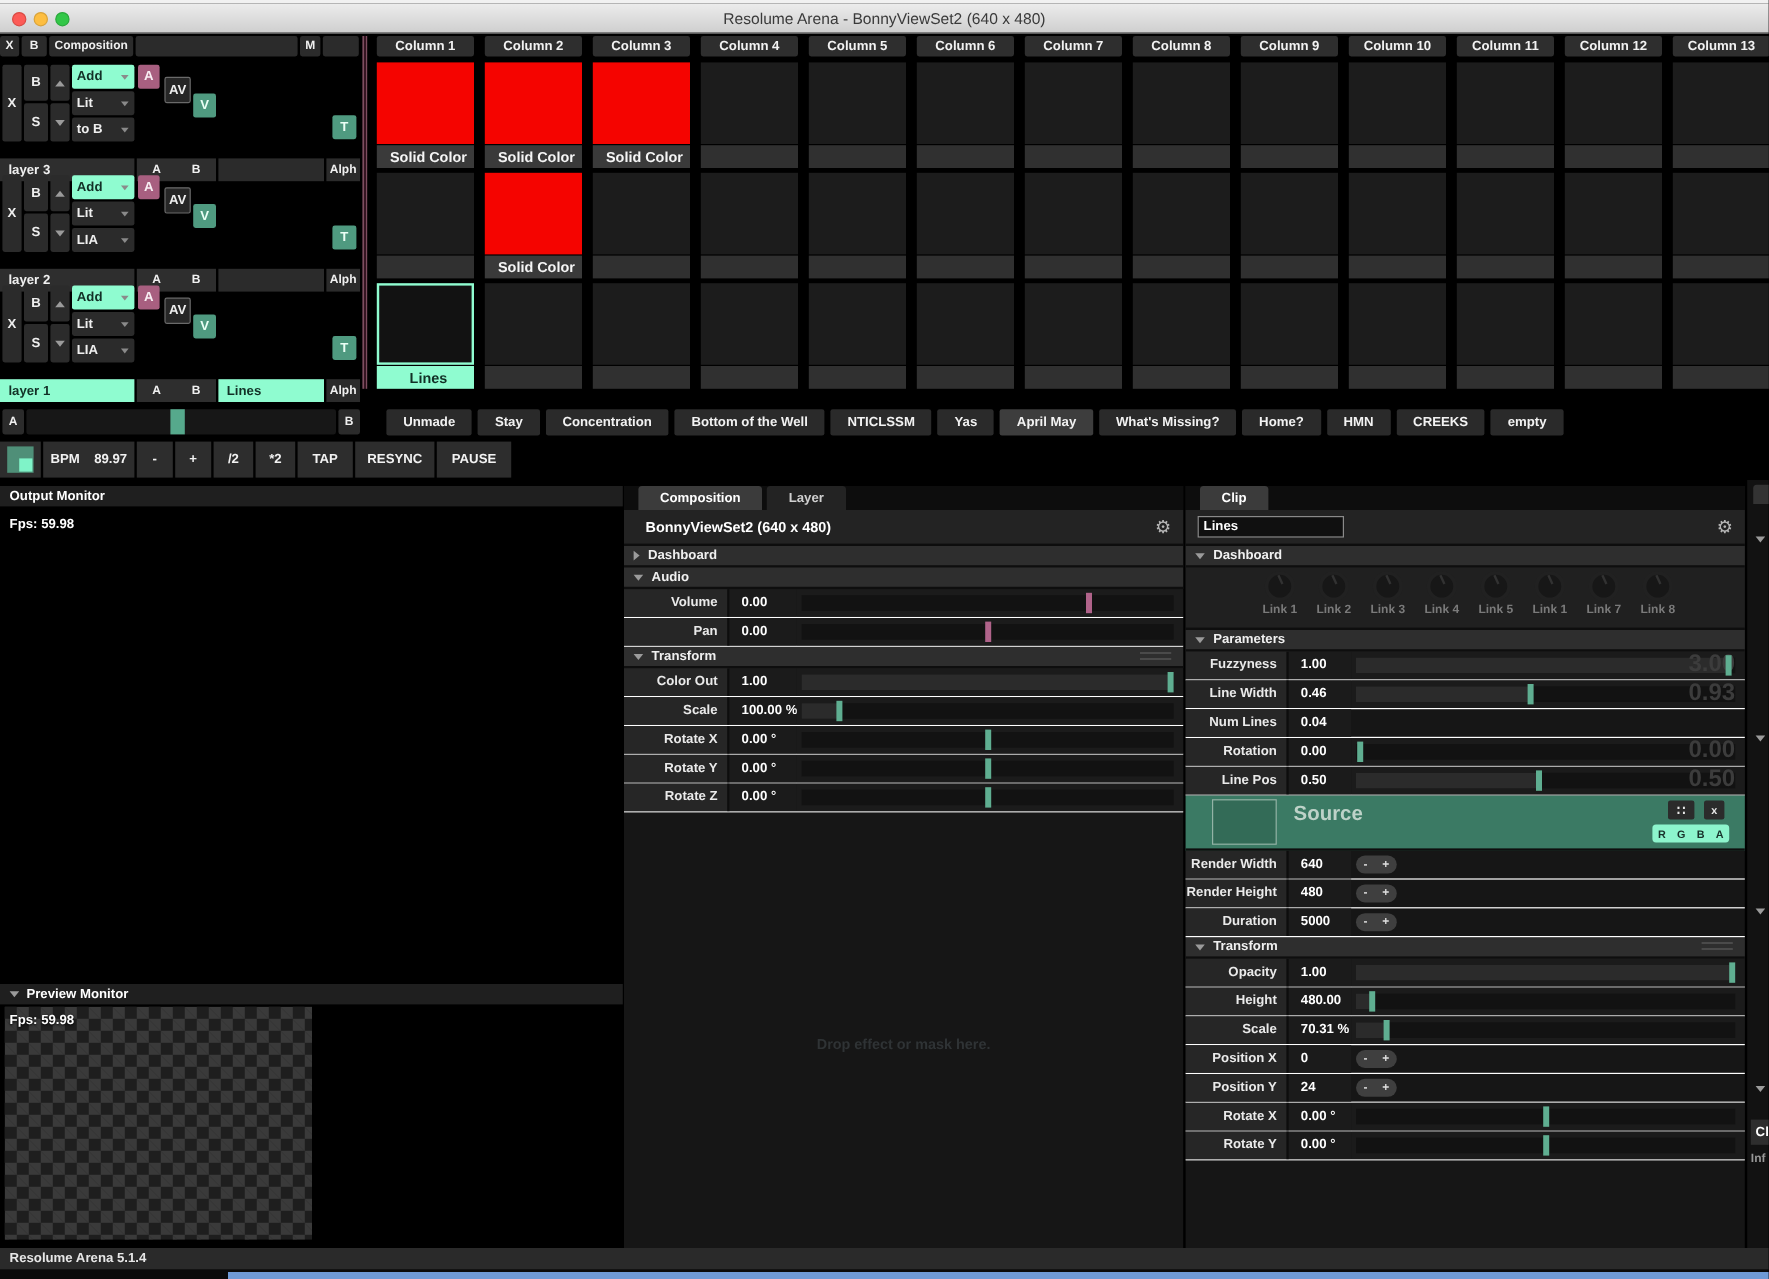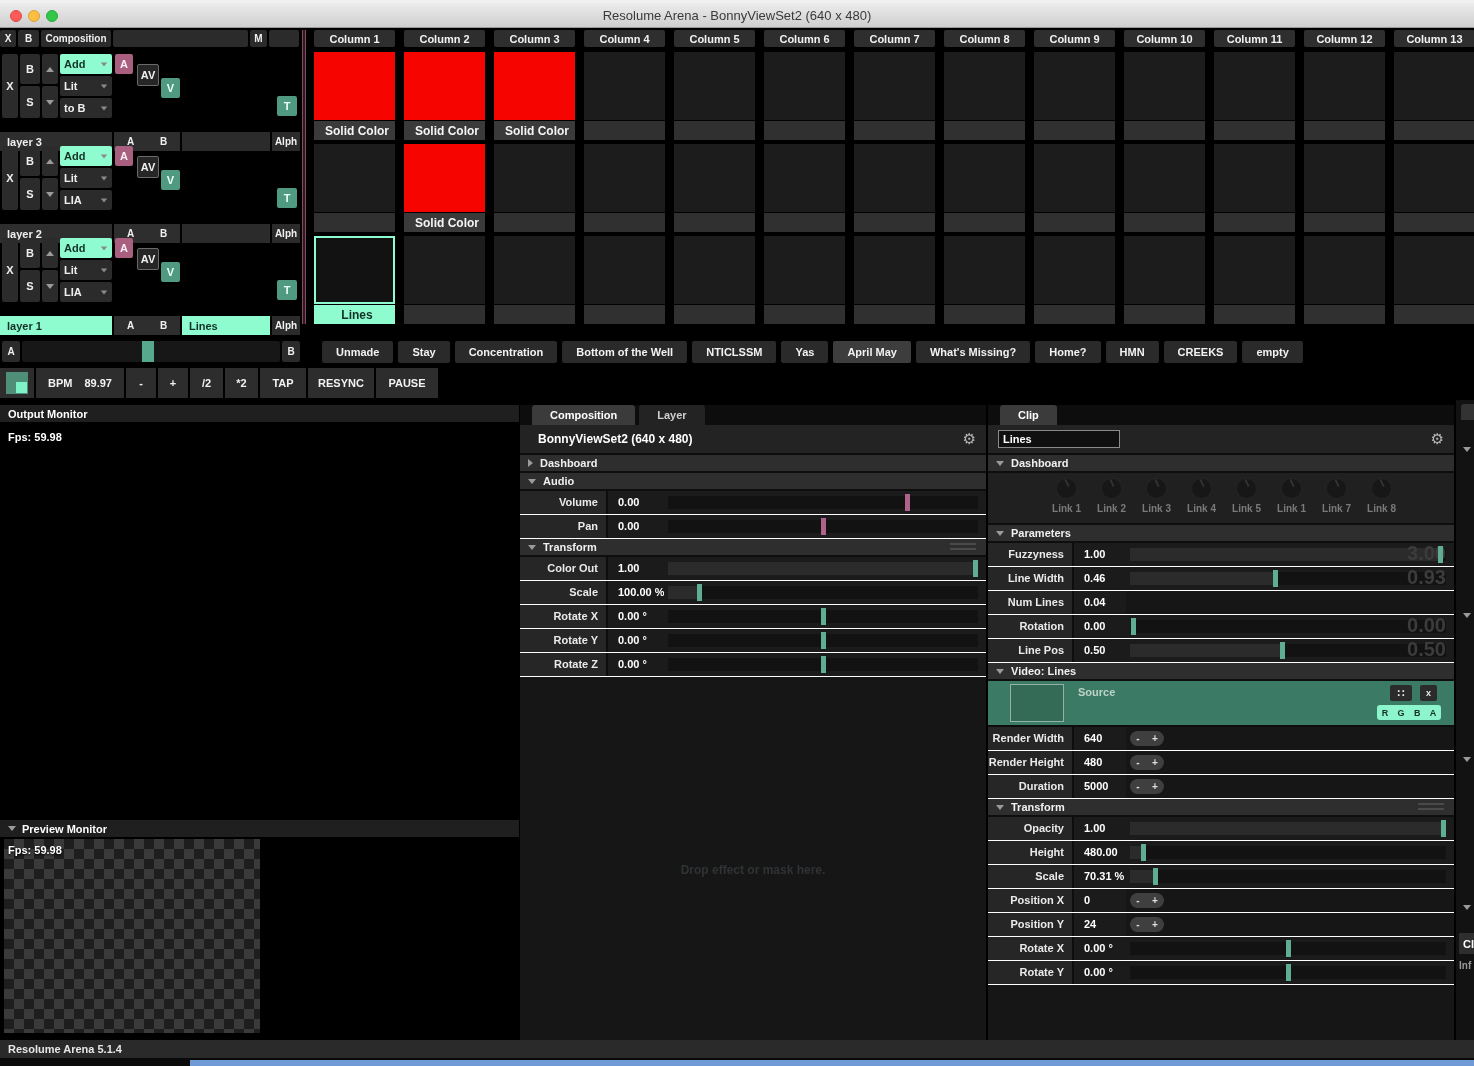--- a/index.html
+++ b/index.html
@@ -134,21 +134,21 @@
   
   #knobrow { height:52px; background:#202020; display:flex; padding-left:56px; border-bottom:2px solid #0e0e0e; }
   .knobblk { width:45px; display:flex; flex-direction:column; align-items:center; padding-top:3px; }
   .knob { width:25px; height:25px; border-radius:50%; background:#171717; border:3px solid #212121; position:relative; }
   .knob::before { content:''; position:absolute; left:9px; top:0px; width:2px; height:8px; background:#323232; transform:rotate(-25deg); }
   .knoblabel { margin-top:2px; color:#7a7a7a; font-size:10px; font-weight:bold; }
 
   
   #srcrow { height:46px; background:#3b7a64; position:relative; border-bottom:2px solid #0d0d0d; }
   #srcthumb { position:absolute; left:22px; top:3px; width:54px; height:38px; border:1px solid #93b3a6; background:rgba(0,0,0,0.12); }
-  #srclabel { position:absolute; left:90px; top:5px; color:#bdd2c8; font-size:11px; font-weight:bold; }
+  #srclabel { position:absolute; left:90px; top:5px; color:#bdd2c8; font-size:17px; font-weight:bold; }
   #fsbtn { position:absolute; right:42px; top:4px; width:22px; height:16px; background:#2b2b2b; border-radius:2px;
     color:#e8e8e8; font-size:11px; font-weight:bold; display:flex; align-items:center; justify-content:center; }
   #xsbtn { position:absolute; right:17px; top:4px; width:17px; height:16px; background:#2b2b2b; border-radius:2px;
     color:#e8e8e8; font-size:9px; font-weight:bold; display:flex; align-items:center; justify-content:center; }
   #rgba { position:absolute; right:13px; bottom:5px; width:64px; height:15px; background:#8df5cd; border-radius:3px;
     display:flex; align-items:center; justify-content:space-around; }
   #rgba span { color:#17312a; font-size:9px; font-weight:bold; }
 
   
   #sliver { left:1456px; top:400px; width:18px; height:640px; background:#121212; }
@@ -607,21 +607,21 @@
       </div>
     </div>
 </div>
 
 <div id="bpmrow" class="abs">
   <div class="bcell" style="width:34px">
       <div id="bpmind">
         <span></span>
       </div>
     </div>
-  <div class="bcell" style="width:88px;gap:12px">
+  <div class="bcell" style="width:76px;gap:12px">
       <span>BPM</span>
       <span>89.97</span>
     </div>
   <div class="bcell" style="width:30px">-</div>
   <div class="bcell" style="width:30px">+</div>
   <div class="bcell" style="width:33px">/2</div>
   <div class="bcell" style="width:33px">*2</div>
   <div class="bcell" style="width:46px">TAP</div>
   <div class="bcell" style="width:66px">RESYNC</div>
   <div class="bcell" style="width:62px">PAUSE</div>
@@ -833,24 +833,20 @@
         <div class="plabel">Line Pos</div>
         <div class="pval">0.50</div>
         <div class="psl">
           <div class="sl">
             <div class="fill" style="width: 48%;"></div>
             <div class="handle" style="left: 48%;"></div>
           </div>
           <div class="ghost">0.50</div>
         </div>
       </div>
-    </div>
-  <div class="shead">
-      <span class="tri-down"></span>
-      <span>Video: Lines</span>
     </div>
   <div id="srcrow">
     <div id="srcthumb"></div>
     <div id="srclabel">Source</div>
     <div id="fsbtn">∷</div>
     <div id="xsbtn">x</div>
     <div id="rgba">
 
     <span>R</span>
         <span>G</span>

